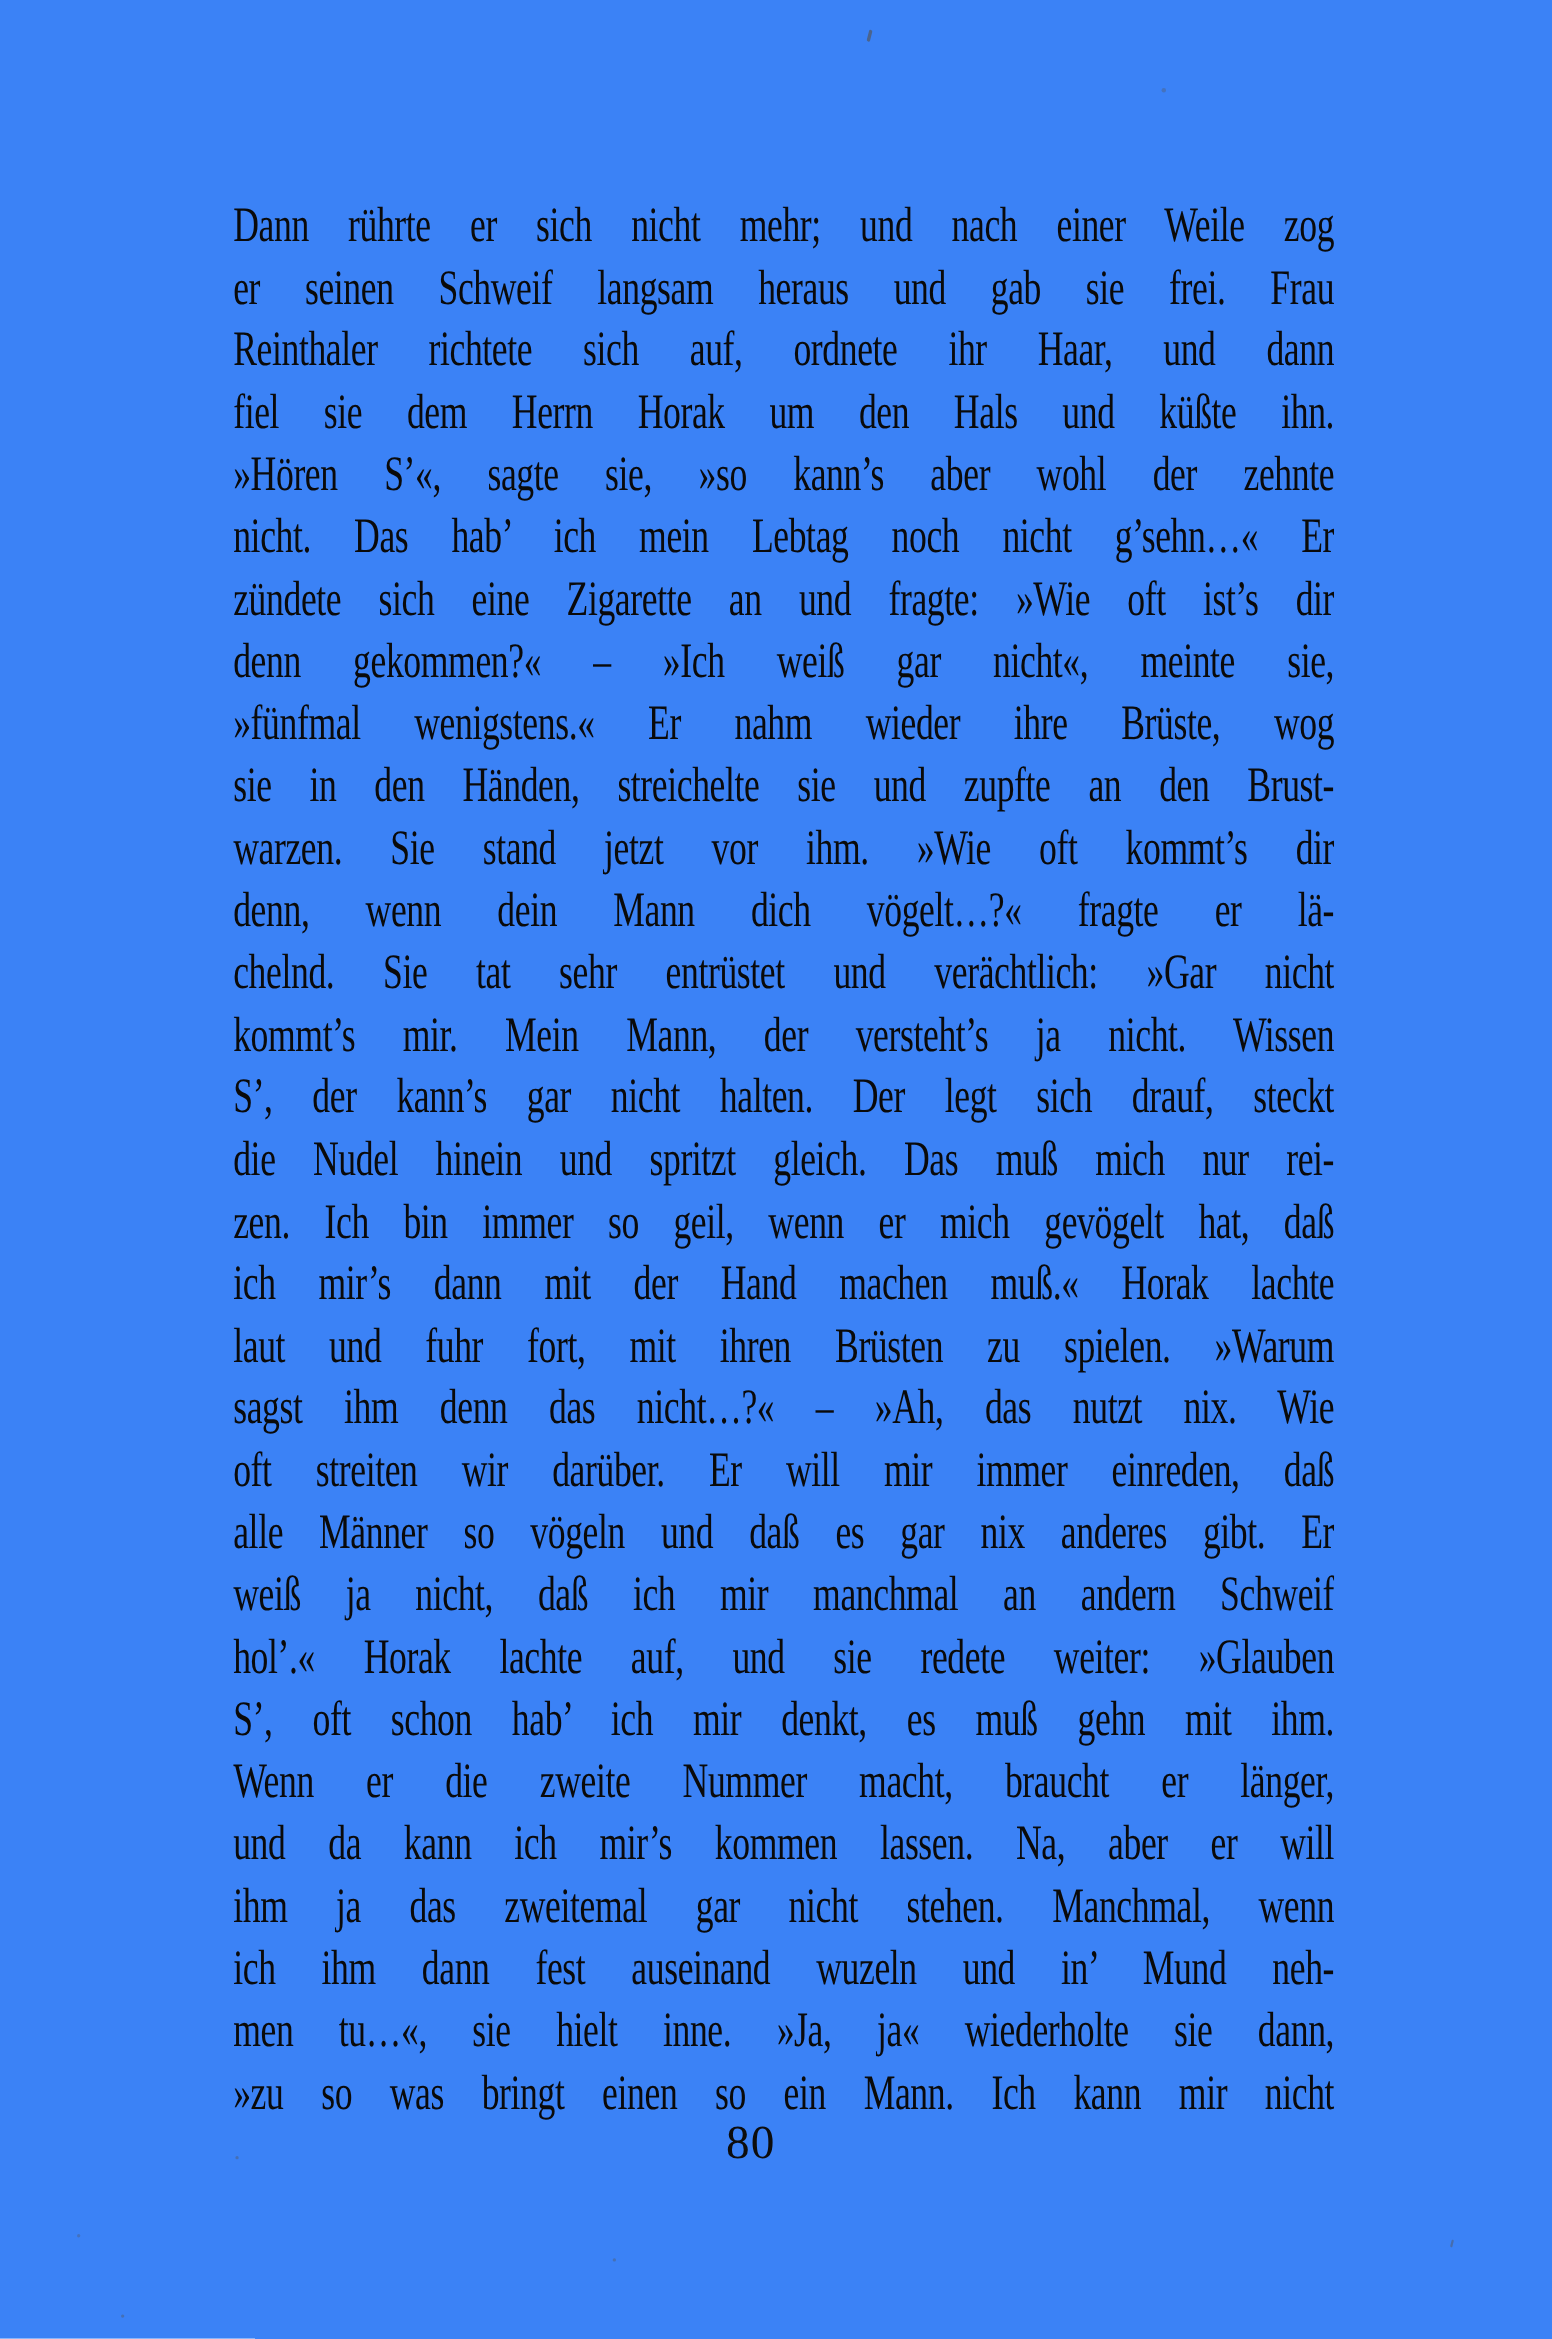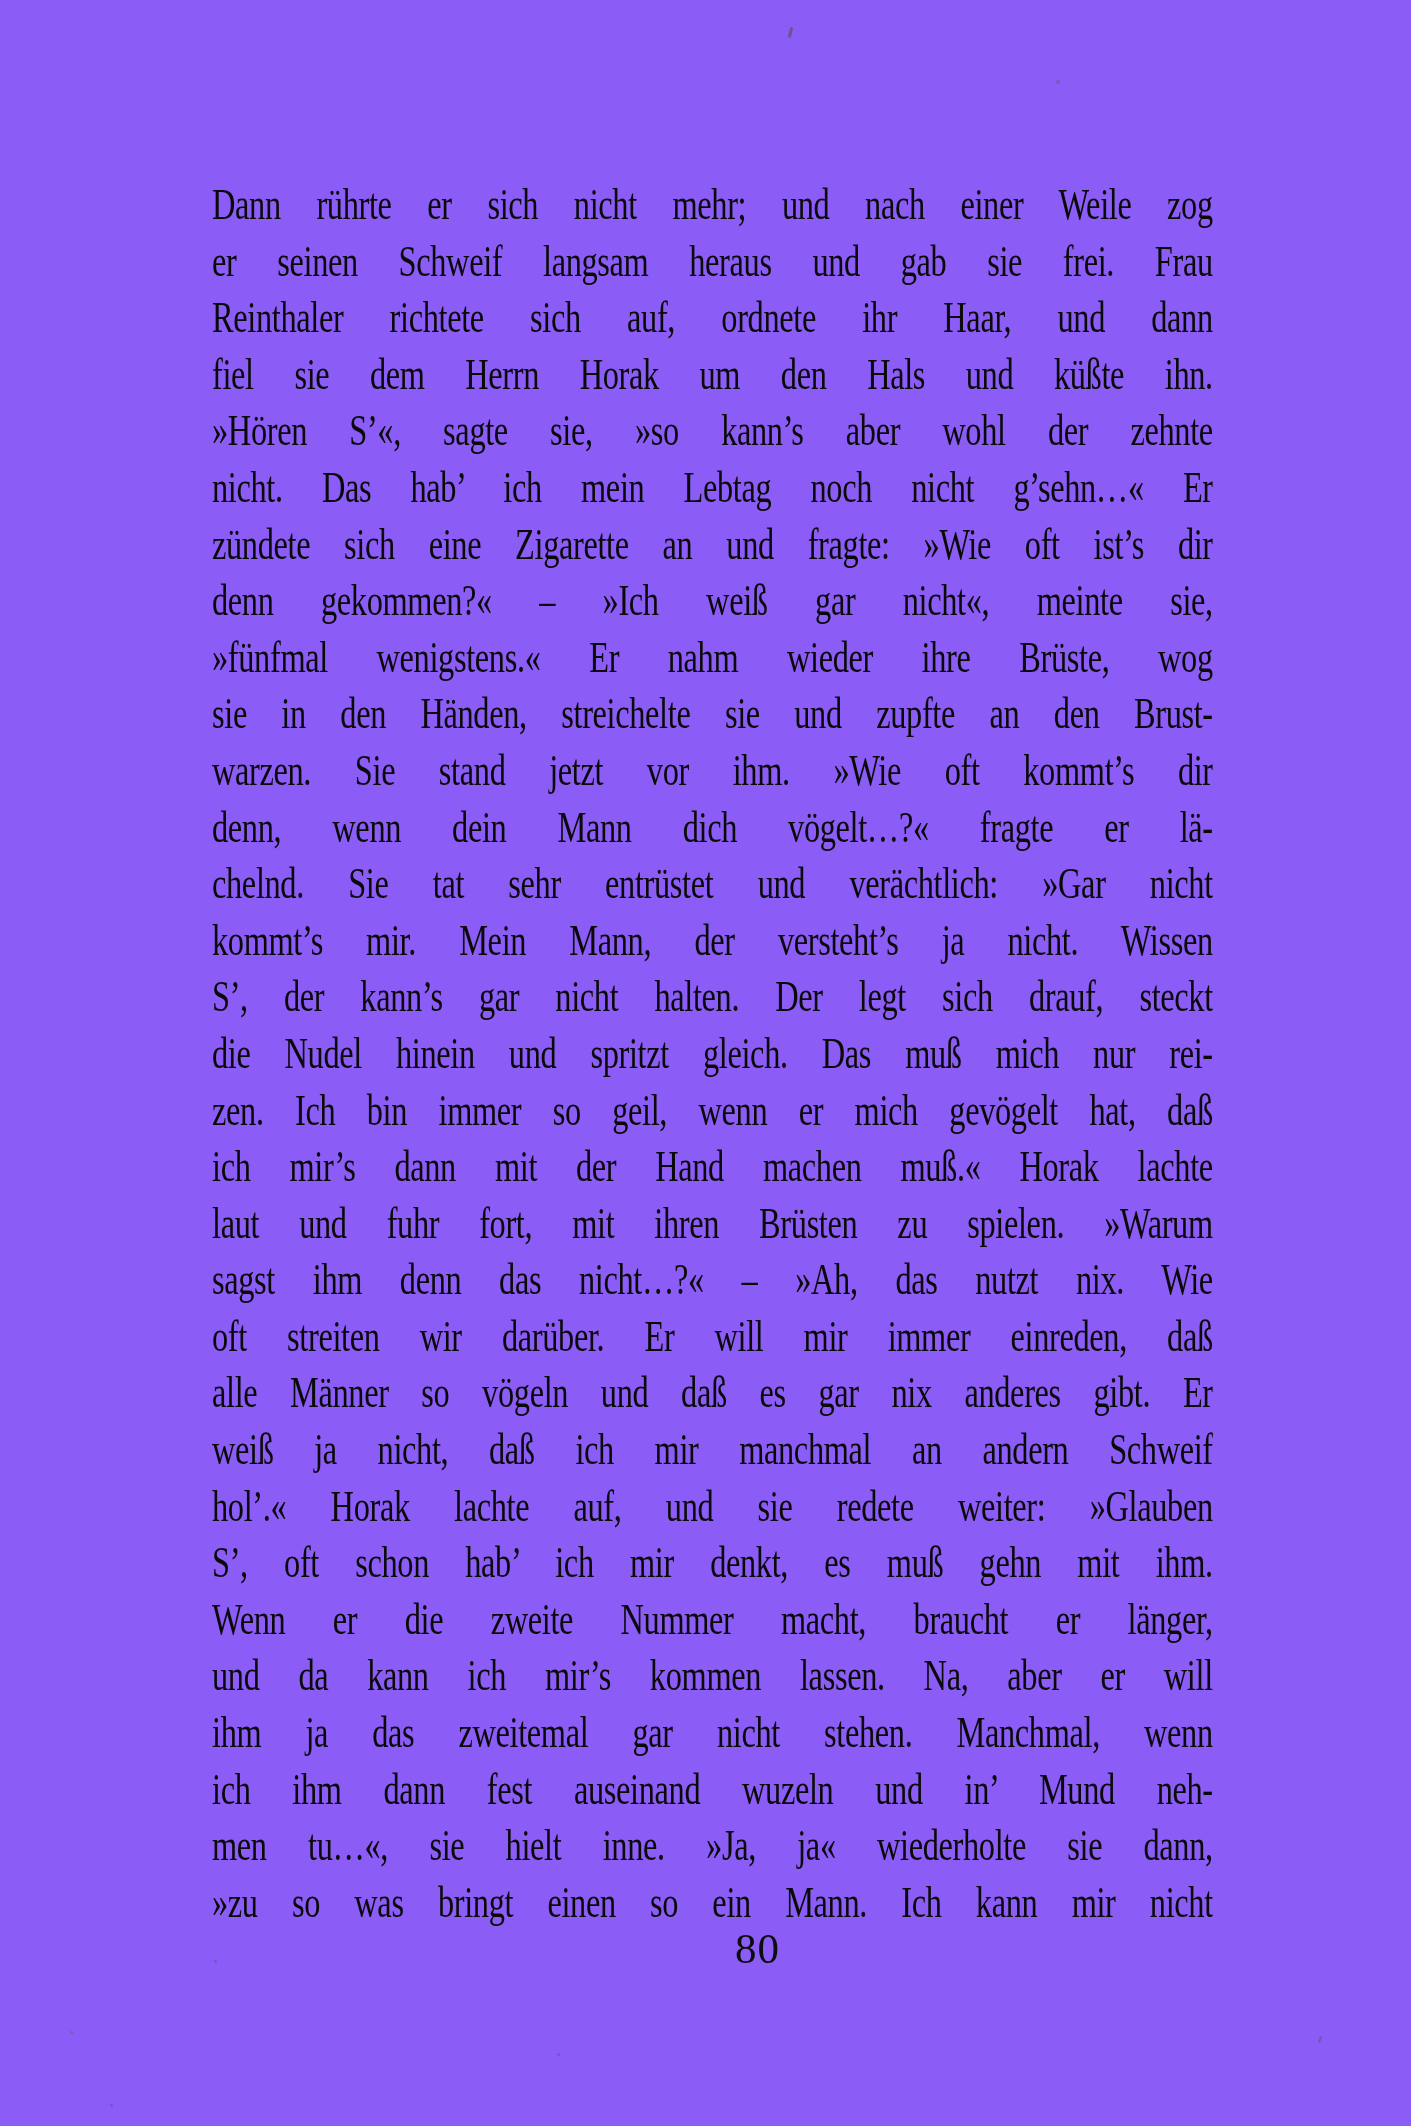--- a/index.html
+++ b/index.html
@@ -11,21 +11,21 @@
     width: 1411px;
     height: 2126px;
     position: relative;
     background: #ffffff;
     font-family: "Liberation Serif", "DejaVu Serif", serif;
     overflow: hidden;
   }
   .page {
     position: absolute;
     inset: 0;
-    background: #8b5cf6;
+    background: #3b82f6;
   }
   .text-block {
     position: absolute;
     left: 212px;
     top: 176px;
     width: 1390px;
     transform: scaleX(0.72);
     transform-origin: left top;
     font-size: 45px;
     line-height: 56.6px;
@@ -38,21 +38,21 @@
     overflow: hidden;
     text-align: justify;
     text-align-last: justify;
     -moz-text-align-last: justify;
   }
   .page-number {
     position: absolute;
     top: 1924px;
     left: 660px;
     width: 120px;
-    text-align: right;
+    text-align: left;
     font-size: 43px;
     letter-spacing: 1px;
     color: #0d0d0d;
     font-feature-settings: "onum";
   }
   .speck {
     position: absolute;
     background: #555;
     border-radius: 50%;
   }

